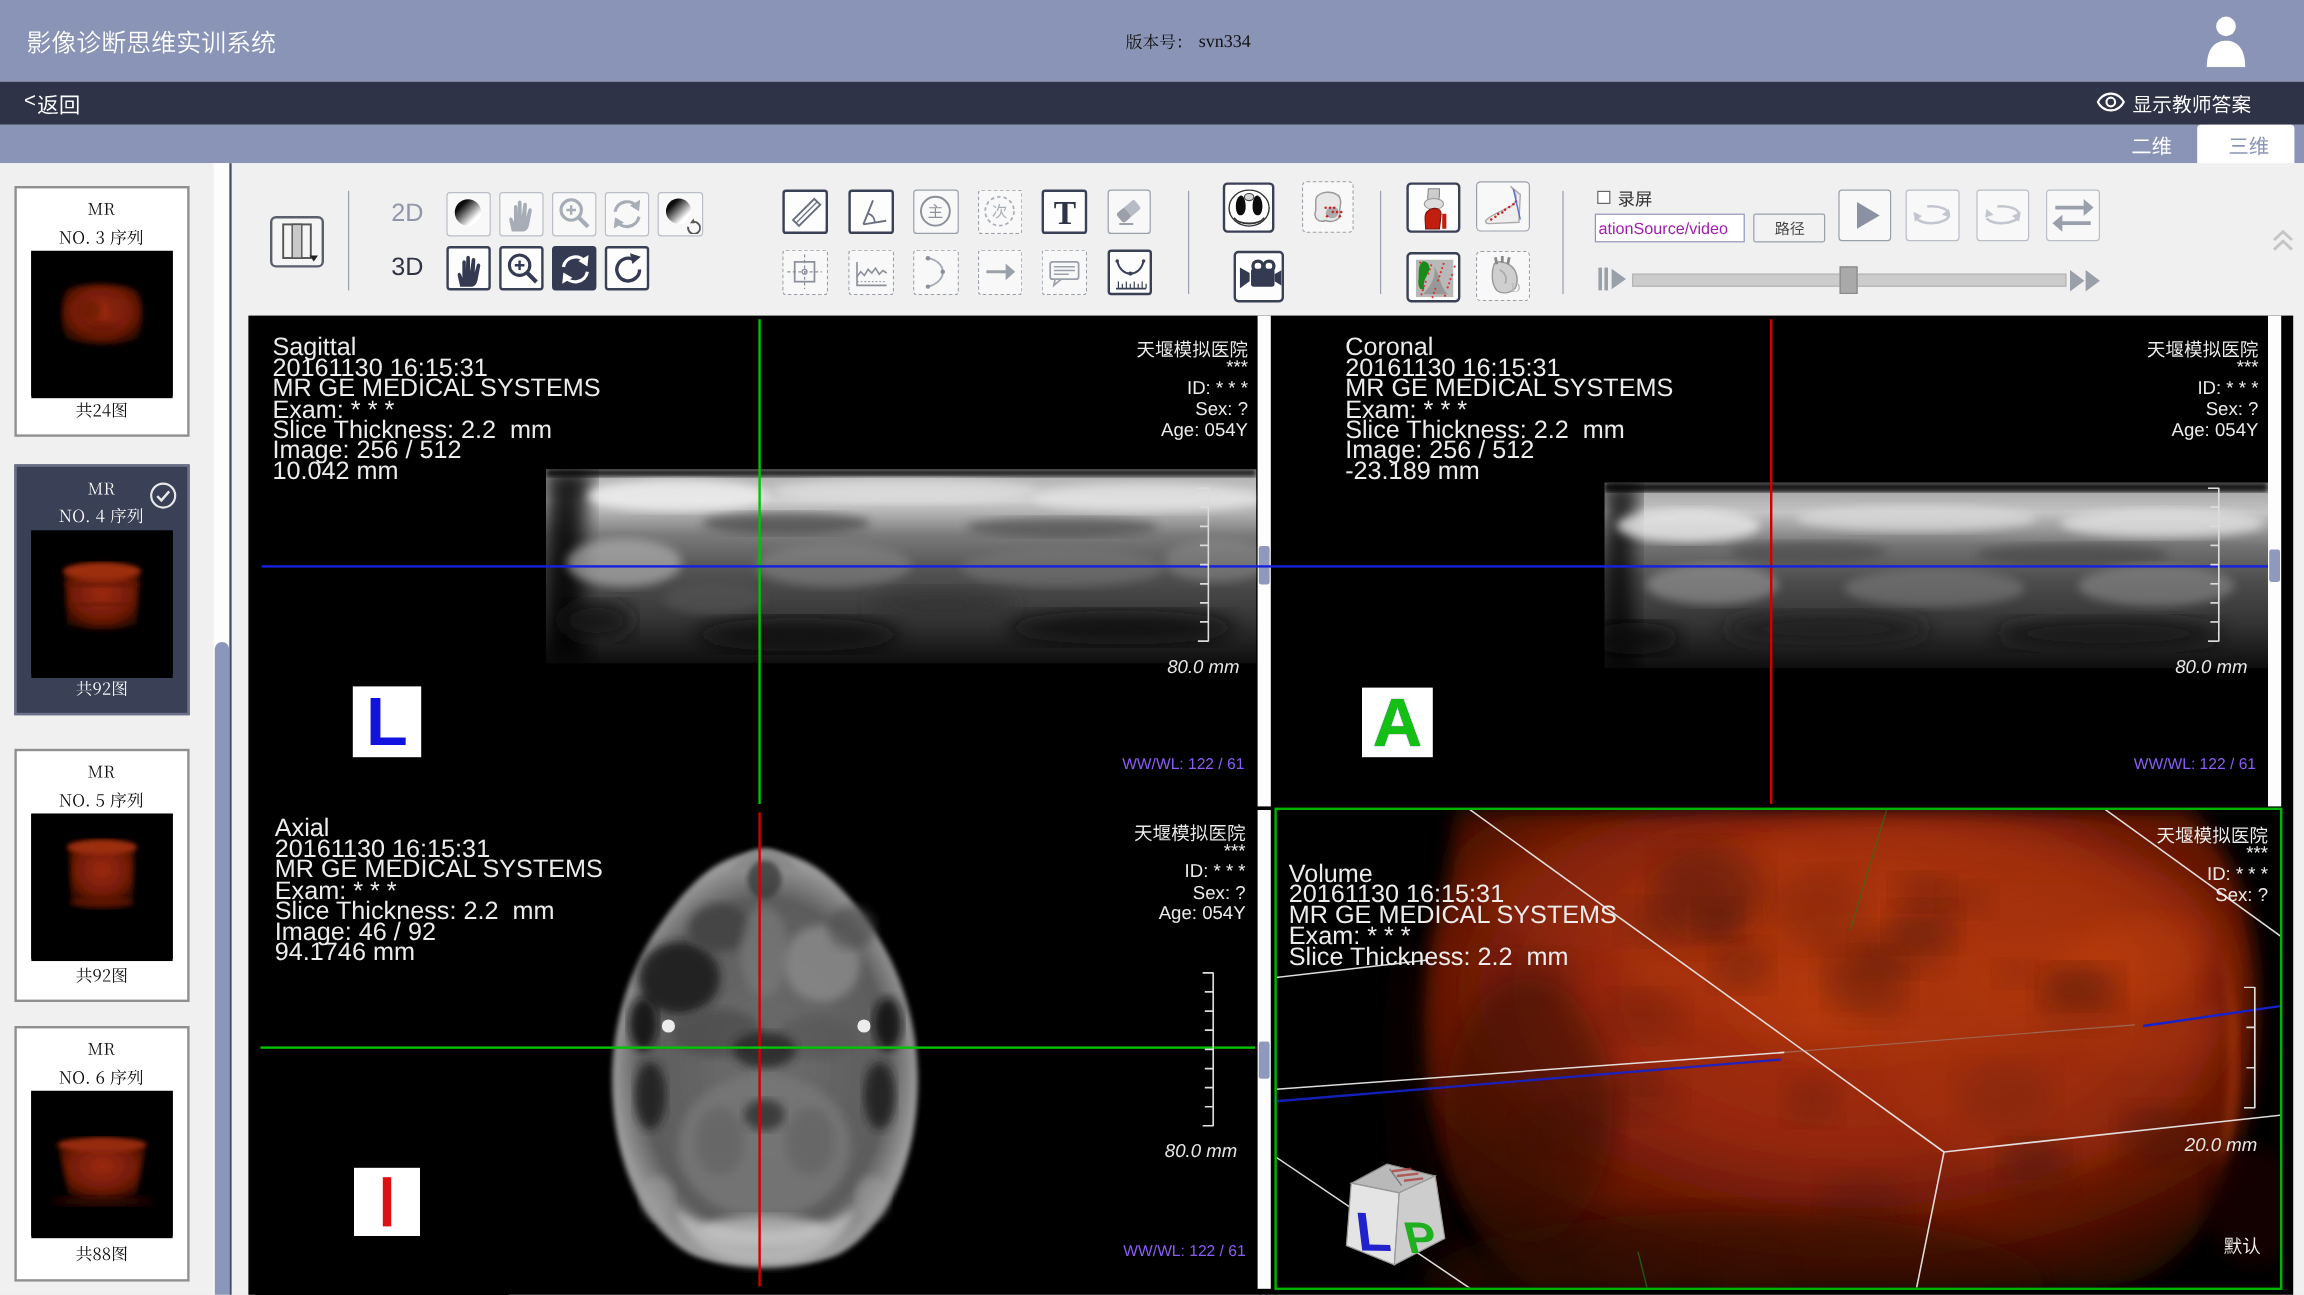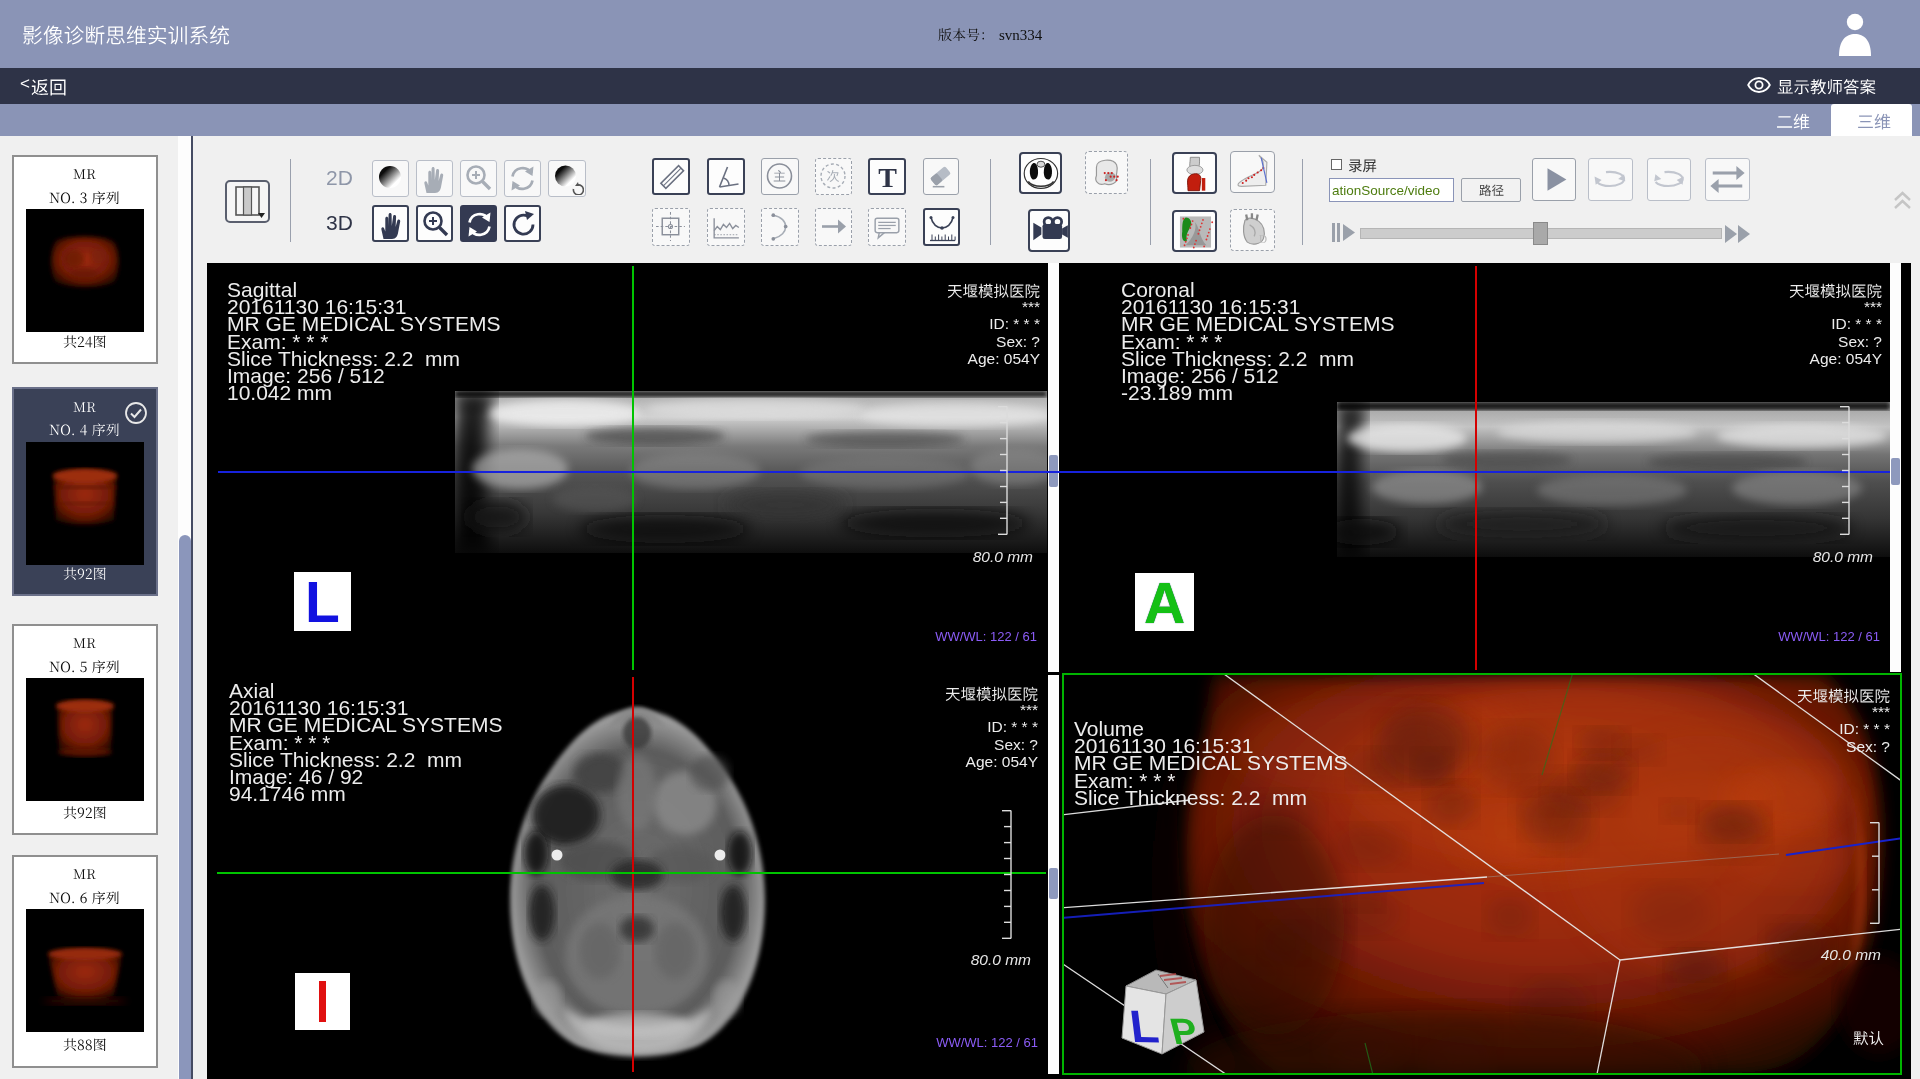--- a/index.html
+++ b/index.html
@@ -467,21 +467,21 @@
         <path d="M14 12 C18 14 20 18 18 22" fill="none" stroke="#aaa" stroke-width="1.2"></path>
         <text x="22" y="28" font-size="10" fill="#bbb" font-family="Liberation Serif">D</text>
       </svg>
     </div>
     <div class="abs sep" style="left:1302px;top:159px;height:86px"></div>
     <div class="abs" style="left:1331px;top:159px;width:11px;height:11px;border:1px solid #666;background:#fff"></div>
     <svg style="position:absolute;left:1348px;top:155px;" width="31" height="21" viewBox="0 -16 31 21">
       <path d="M1.9 -4.6C2.9 -4.1 4.0 -3.2 4.6 -2.7L5.4 -3.5C4.8 -4.0 3.6 -4.8 2.7 -5.3ZM1.9 -11.4V-10.4H10.7L10.7 -9.0H2.4V-8.0H10.6L10.5 -6.7H1.0V-5.7H6.7V-3.1C4.6 -2.2 2.4 -1.3 1.0 -0.8L1.6 0.2C3.0 -0.4 4.9 -1.2 6.7 -2.0V-0.0C6.7 0.2 6.6 0.2 6.4 0.2C6.1 0.3 5.3 0.3 4.5 0.2C4.6 0.5 4.8 0.9 4.9 1.2C6.0 1.2 6.7 1.2 7.2 1.0C7.6 0.9 7.8 0.6 7.8 -0.0V-3.4C9.0 -1.5 10.8 -0.1 13.1 0.6C13.3 0.3 13.6 -0.1 13.8 -0.4C12.3 -0.8 10.9 -1.6 9.8 -2.6C10.7 -3.1 11.8 -3.9 12.7 -4.7L11.7 -5.4C11.1 -4.7 10.0 -3.9 9.1 -3.2C8.6 -3.9 8.1 -4.6 7.8 -5.3V-5.7H13.6V-6.7H11.7C11.8 -8.2 11.9 -10.0 11.9 -11.4L11.1 -11.4L10.9 -11.4Z M19.5 -7.6C19.9 -7.2 20.2 -6.6 20.4 -6.2L21.4 -6.6C21.2 -6.9 20.8 -7.5 20.5 -7.9ZM17.6 -10.5H26.3V-9.1H17.6ZM16.5 -11.5V-6.7C16.5 -4.5 16.3 -1.5 14.9 0.6C15.2 0.7 15.7 1.0 15.9 1.2C17.4 -1.0 17.6 -4.3 17.6 -6.7V-8.1H27.4V-11.5ZM25.2 -8.0C25.0 -7.5 24.6 -6.7 24.3 -6.1H18.2V-5.2H20.4V-3.8L20.4 -3.2H17.8V-2.2H20.3C20.0 -1.3 19.3 -0.3 17.6 0.4C17.9 0.6 18.2 0.9 18.3 1.2C20.4 0.3 21.1 -0.9 21.4 -2.2H24.4V1.2H25.4V-2.2H28.2V-3.2H25.4V-5.2H27.8V-6.1H25.3C25.7 -6.6 26.0 -7.1 26.4 -7.7ZM24.4 -3.2H21.5L21.5 -3.7V-5.2H24.4Z" fill="#333333"></path>
     </svg>
     <div class="abs" style="left:1329px;top:178px;width:125px;height:24px;border:1px solid #8a94b8;background:#fff;overflow:hidden">
-      <div style="font-size:13.5px;color:#4d7c0f;margin:4px 0 0 2px;white-space:nowrap">ationSource/video</div>
+      <div style="font-size:13.5px;color:#a21caf;margin:4px 0 0 2px;white-space:nowrap">ationSource/video</div>
     </div>
     <div class="abs" style="left:1461px;top:178px;width:60px;height:24px;border:1px solid #9aa0aa;background:#f2f2f2;border-radius:2px"></div>
     <svg style="position:absolute;left:1479px;top:181px;" width="27" height="18" viewBox="0 -14 27 18">
       <path d="M2.0 -9.2H4.3V-7.0H2.0ZM0.5 -0.5 0.6 0.4C2.0 0.1 3.8 -0.4 5.5 -0.8L5.4 -1.6L3.7 -1.2V-3.5H5.1C5.2 -3.3 5.4 -3.1 5.5 -2.9C5.8 -3.0 6.0 -3.1 6.3 -3.2V1.0H7.1V0.5H10.3V0.9H11.2V-3.2L11.6 -3.0C11.7 -3.3 12.0 -3.6 12.2 -3.8C11.0 -4.2 10.1 -4.9 9.3 -5.7C10.1 -6.6 10.7 -7.7 11.1 -9.0L10.6 -9.3L10.4 -9.2H8.0C8.1 -9.6 8.2 -9.9 8.3 -10.3L7.5 -10.5C7.0 -9.0 6.2 -7.6 5.2 -6.7V-10.0H1.1V-6.1H2.9V-1.1L1.9 -0.8V-5.0H1.1V-0.7ZM7.1 -0.3V-2.7H10.3V-0.3ZM10.0 -8.4C9.6 -7.6 9.2 -6.9 8.7 -6.3C8.2 -6.9 7.8 -7.6 7.5 -8.2L7.6 -8.4ZM6.8 -3.5C7.5 -4.0 8.1 -4.4 8.7 -5.0C9.2 -4.5 9.9 -4.0 10.6 -3.5ZM8.1 -5.7C7.3 -4.8 6.3 -4.2 5.3 -3.7V-4.3H3.7V-6.1H5.2V-6.5C5.4 -6.4 5.7 -6.1 5.8 -6.0C6.2 -6.4 6.6 -6.9 7.0 -7.4C7.3 -6.8 7.7 -6.2 8.1 -5.7Z M15.7 -10.5C15.2 -9.6 14.1 -8.6 13.1 -7.9C13.3 -7.7 13.5 -7.4 13.6 -7.1C14.7 -7.9 15.9 -9.0 16.6 -10.1ZM17.3 -9.8V-9.0H22.1C20.8 -7.3 18.5 -6.0 16.4 -5.3C16.6 -5.1 16.8 -4.7 17.0 -4.5C18.2 -4.9 19.4 -5.6 20.6 -6.4C21.8 -5.8 23.2 -5.1 23.9 -4.6L24.5 -5.4C23.8 -5.8 22.5 -6.4 21.3 -6.9C22.3 -7.7 23.1 -8.5 23.6 -9.5L22.9 -9.9L22.7 -9.8ZM17.3 -4.2V-3.3H20.1V-0.2H16.5V0.7H24.5V-0.2H21.0V-3.3H23.7V-4.2ZM15.9 -7.7C15.2 -6.4 14.1 -5.1 12.9 -4.3C13.1 -4.1 13.4 -3.6 13.4 -3.4C13.9 -3.8 14.3 -4.2 14.8 -4.7V1.0H15.7V-5.8C16.1 -6.3 16.5 -6.9 16.8 -7.4Z" fill="#444444"></path>
     </svg>
     <div class="abs" style="left:1532px;top:158px;width:44px;height:43px;border:1px solid #9aa0aa;background:#f8f8f8;border-radius:3px">
       <svg width="40" height="39" viewBox="0 0 33 33" style="margin:1px">
         <path d="M11 7 L27 16.5 L11 26 Z" fill="#8a91a2"></path>
       </svg>
     </div>
@@ -759,21 +759,21 @@
     <svg class="abs" style="left:1870px;top:822px" width="10" height="102" viewBox="0 0 10 102">
       <line x1="9" y1="0.5" x2="9" y2="101.5" stroke="#dcdcdc" stroke-width="1.4"></line>
       <line x1="0" y1="0.7" x2="9" y2="0.7" stroke="#dcdcdc" stroke-width="1.4"></line>
       <line x1="2" y1="34.2" x2="9" y2="34.2" stroke="#dcdcdc" stroke-width="1.4"></line>
       <line x1="2" y1="67.8" x2="9" y2="67.8" stroke="#dcdcdc" stroke-width="1.4"></line>
       <line x1="0" y1="101.3" x2="9" y2="101.3" stroke="#dcdcdc" stroke-width="1.4"></line>
     </svg>
     <div class="abs" style="left:957px;top:548px;width:76px;text-align:right;font-style:italic;font-size:15.5px;color:#e6e6e6">80.0 mm</div>
     <div class="abs" style="left:1797px;top:548px;width:76px;text-align:right;font-style:italic;font-size:15.5px;color:#e6e6e6">80.0 mm</div>
     <div class="abs" style="left:955px;top:951px;width:76px;text-align:right;font-style:italic;font-size:15.5px;color:#e6e6e6">80.0 mm</div>
-    <div class="abs" style="left:1805px;top:946px;width:76px;text-align:right;font-style:italic;font-size:15.5px;color:#e6e6e6">40.0 mm</div>
+    <div class="abs" style="left:1805px;top:946px;width:76px;text-align:right;font-style:italic;font-size:15.5px;color:#e6e6e6">20.0 mm</div>
     <div class="abs mkr" style="left:294px;top:572px;width:57px;height:59px;font-size:57px;line-height:60px;color:#1212e0">L</div>
     <div class="abs mkr" style="left:1135px;top:573px;width:59px;height:58px;font-size:57px;line-height:60px;color:#15c015;text-shadow:0 0 1px #0a3a5a">A</div>
     <svg class="abs" style="left:295px;top:973px" width="55" height="57" viewBox="0 0 55 57">
       <rect width="55" height="57" fill="#fff"></rect>
 <rect x="24" y="8" width="7" height="41" fill="#e01010"></rect>
     </svg>
     <svg class="abs" style="left:1118px;top:966px" width="100" height="100" viewBox="0 0 100 100">
 <polygon points="38,4 78,14 48,28 8,20" fill="#b9b9b9" stroke="#888" stroke-width="1"></polygon>
 <polygon points="8,20 48,28 44,88 4,72" fill="#e4e4e4" stroke="#999" stroke-width="1"></polygon>
 <polygon points="48,28 78,14 86,66 44,88" fill="#cdcdcd" stroke="#999" stroke-width="1"></polygon>

